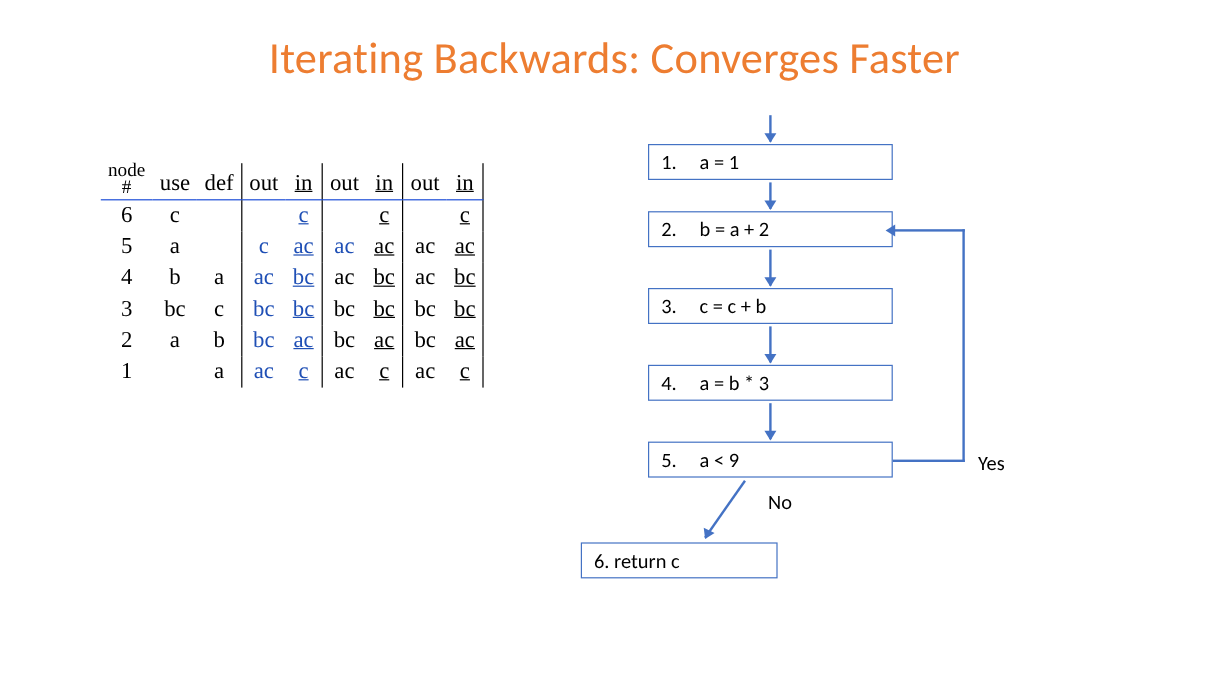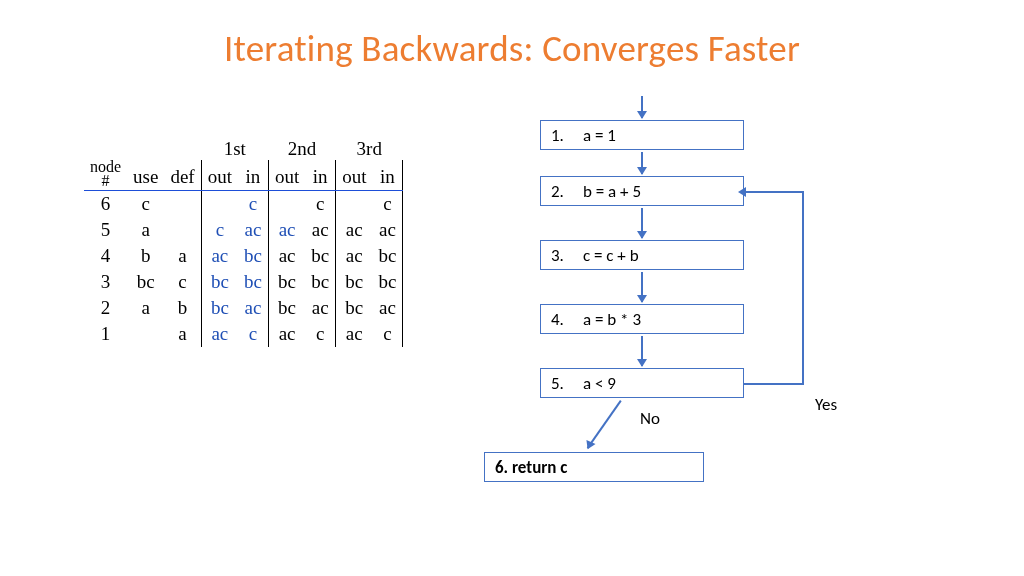--- a/index.html
+++ b/index.html
@@ -43,21 +43,21 @@
   .tbl td, .tbl th {
     padding: 2px 6px;
     text-align: center;
     font-weight: normal;
     vertical-align: bottom;
   }
   .tbl .hdr-iter th { padding-bottom: 0; }
   .tbl .hdr-sub th { border-bottom: 1px solid #1d4ed8; padding-top: 0; }
   .tbl .node-label { font-size: 16px; line-height: 14px; }
   .col-def  { border-right: 1px solid #000; }
-  .col-iter-end { border-right: 1px solid #000; }
+  .col-iter-end { border-right: 1px solid #000; text-decoration: underline; }
   .tbl .blue { color: #1f4fb5; }
 
   
   .flow {
     position: absolute;
     left: 540px;
     top: 96px;
     width: 440px;
     height: 460px;
   }
@@ -126,28 +126,20 @@
 </head>
 <body>
 
 <div class="slide">
 
   <div class="title">Iterating Backwards: Converges Faster</div>
 
   <div class="tbl">
     <table>
       <tbody>
-          <tr class="hdr-iter">
-        <th></th>
-            <th></th>
-            <th></th>
-        <th colspan="2">1st</th>
-        <th colspan="2">2nd</th>
-        <th colspan="2">3rd</th>
-      </tr>
       <tr class="hdr-sub">
         <th>
               <div class="node-label">node<br>#</div>
             </th>
         <th>use</th>
         <th class="col-def">def</th>
         <th>out</th>
         <th class="col-iter-end">in</th>
         <th>out</th>
         <th class="col-iter-end">in</th>
@@ -231,21 +223,21 @@
     <div class="arrow-down" style="top:0;height:22px;"></div>
 
     <div class="fnode" style="top:24px;">
       <span class="num">1.</span>
       <span>a = 1</span>
     </div>
     <div class="arrow-down" style="top:56px;height:22px;"></div>
 
     <div class="fnode" style="top:80px;">
       <span class="num">2.</span>
-      <span>b = a + 5</span>
+      <span>b = a + 2</span>
     </div>
     <div class="arrow-down" style="top:112px;height:30px;"></div>
 
     <div class="fnode" style="top:144px;">
       <span class="num">3.</span>
       <span>c = c + b</span>
     </div>
     <div class="arrow-down" style="top:176px;height:30px;"></div>
 
     <div class="fnode" style="top:208px;">
@@ -256,23 +248,23 @@
 
     <div class="fnode" style="top:272px;">
       <span class="num">5.</span>
       <span>a &lt; 9</span>
     </div>
 
     <div class="loop-line" style="left:204px; top:287px; width:60px; height:2px;"></div>
     <div class="loop-line" style="left:262px; top:95px;  width:2px;  height:194px;"></div>
     <div class="loop-line" style="left:204px; top:95px;  width:60px; height:2px;"></div>
     <div class="arrow-head-left" style="left:198px; top:91px;"></div>
-    <div class="label-yes" style="left:275px; top:298px;">Yes</div>
+    <div class="label-yes" style="left:275px; top:280px;">Yes</div>
 
     <div class="diag" style="left:80px; top:304px; height:58px; transform:rotate(35deg);"></div>
     <div class="label-no" style="left:100px; top:312px;">No</div>
 
-    <div class="fnode" style="top:356px; left:-56px; width:220px;font-weight:bold;">
+    <div class="fnode" style="top:356px; left:-56px; width:164px;">
       <span>6. return c</span>
     </div>
   </div>
 
 </div>
 
 </body></html>

